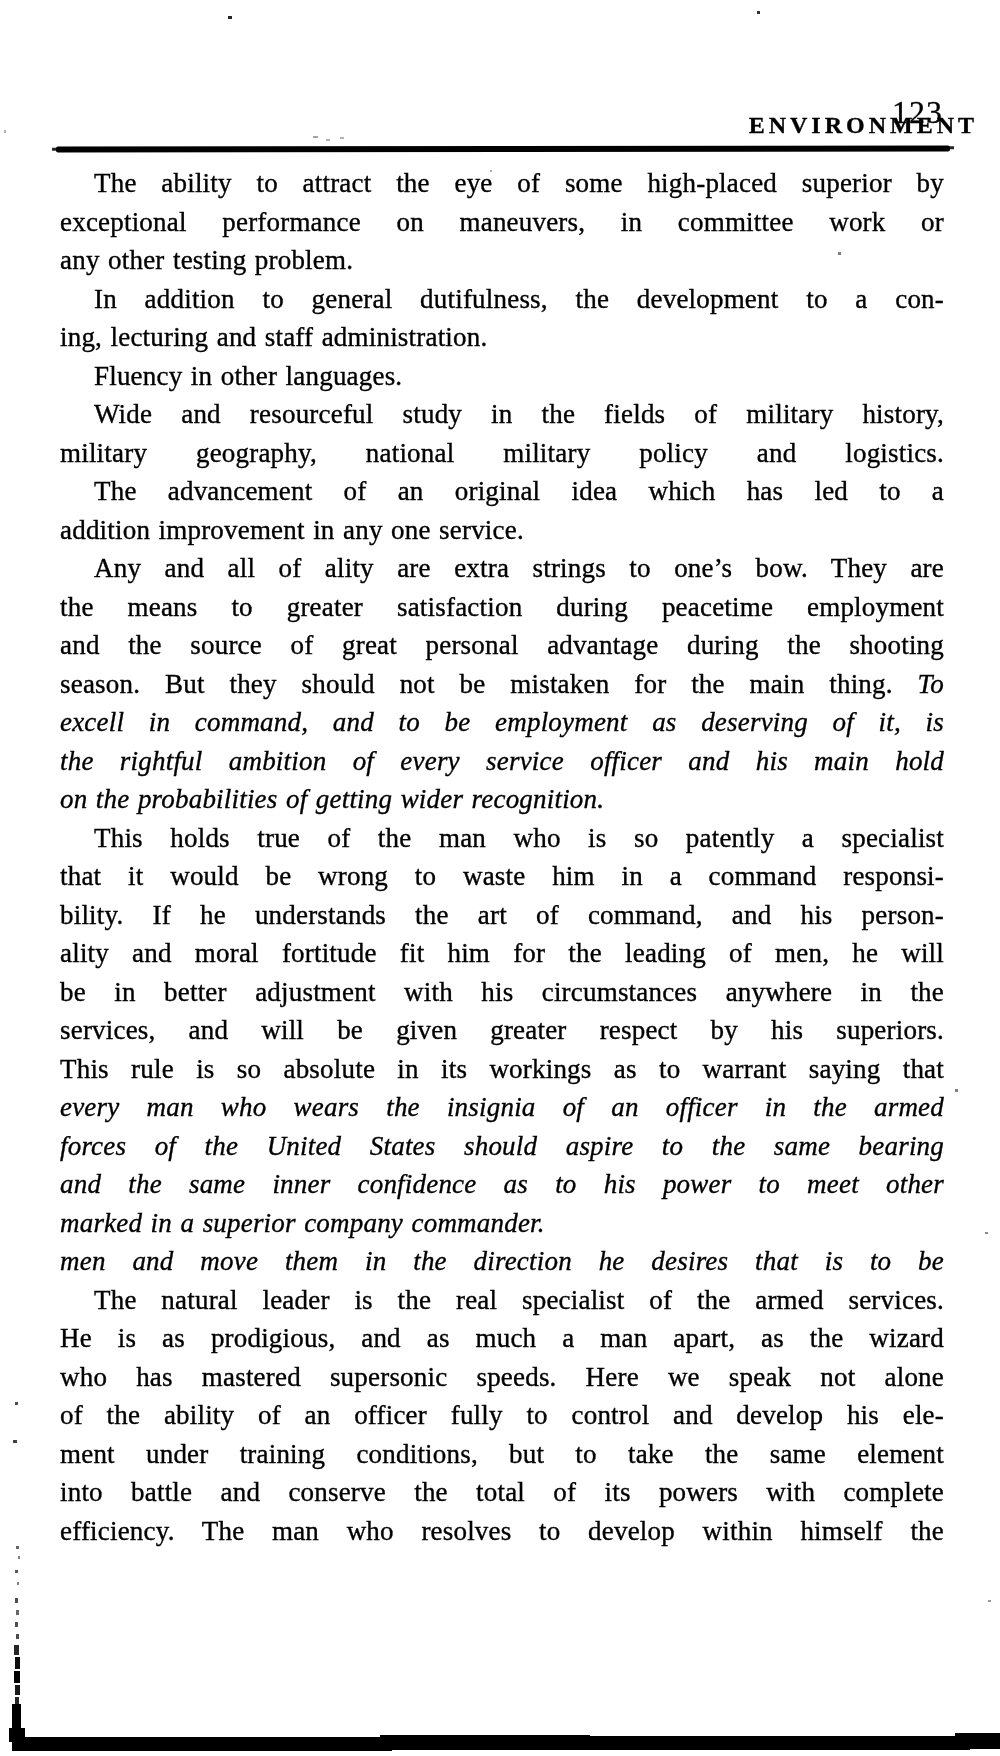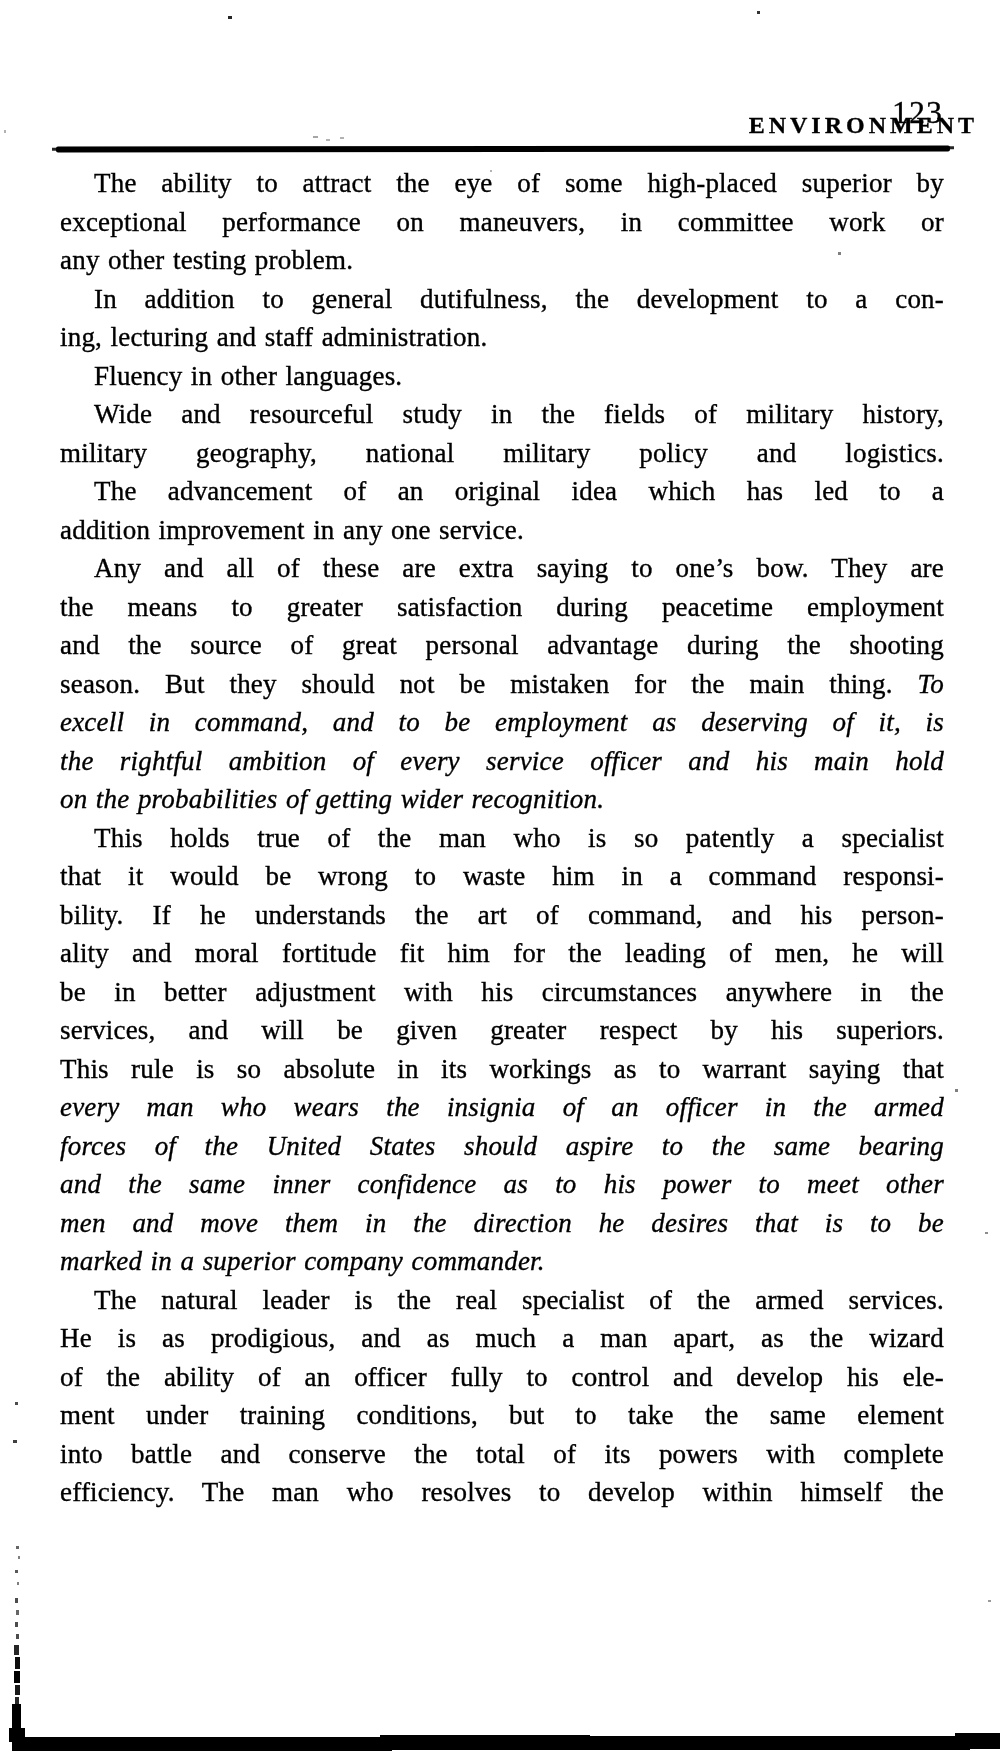--- a/index.html
+++ b/index.html
@@ -72,41 +72,42 @@
       <div class="line indent"><span>The ability to attract the eye of some high-placed superior by</span></div>
       <div class="line"><span>exceptional performance on maneuvers, in committee work or</span></div>
       <div class="line nojust"><span>any other testing problem.</span></div>
       <div class="line indent"><span>In addition to general dutifulness, the development to a con-</span></div>
       <div class="line nojust"><span>ing, lecturing and staff administration.</span></div>
       <div class="line indent nojust"><span>Fluency in other languages.</span></div>
       <div class="line indent"><span>Wide and resourceful study in the fields of military history,</span></div>
       <div class="line"><span>military geography, national military policy and logistics.</span></div>
       <div class="line indent"><span>The advancement of an original idea which has led to a</span></div>
       <div class="line nojust"><span>addition improvement in any one service.</span></div>
-      <div class="line indent"><span>Any and all of these are extra saying to one’s bow. They are</span></div>
+      <div class="line indent"><span>Any and all of ality are extra strings to one’s bow. They are</span></div>
       <div class="line"><span>the means to greater satisfaction during peacetime employment</span></div>
       <div class="line"><span>and the source of great personal advantage during the shooting</span></div>
       <div class="line"><span>season. But they should not be mistaken for the main thing. </span><span class="it">To</span></div>
       <div class="line"><span class="it">excell in command, and to be employment as deserving of it, is</span></div>
       <div class="line"><span class="it">the rightful ambition of every service officer and his main hold</span></div>
       <div class="line nojust"><span class="it">on the probabilities of getting wider recognition.</span></div>
       <div class="line indent"><span>This holds true of the man who is so patently a specialist</span></div>
       <div class="line"><span>that it would be wrong to waste him in a command responsi-</span></div>
       <div class="line"><span>bility. If he understands the art of command, and his person-</span></div>
       <div class="line"><span>ality and moral fortitude fit him for the leading of men, he will</span></div>
       <div class="line"><span>be in better adjustment with his circumstances anywhere in the</span></div>
       <div class="line"><span>services, and will be given greater respect by his superiors.</span></div>
       <div class="line"><span>This rule is so absolute in its workings as to warrant saying that</span></div>
       <div class="line"><span class="it">every man who wears the insignia of an officer in the armed</span></div>
       <div class="line"><span class="it">forces of the United States should aspire to the same bearing</span></div>
       <div class="line"><span class="it">and the same inner confidence as to his power to meet other</span></div>
+      <div class="line nojust"><span class="it">marked in a superior company commander.</span></div>
       <div class="line"><span class="it">men and move them in the direction he desires that is to be</span></div>
-      <div class="line nojust"><span class="it">marked in a superior company commander.</span></div>
       <div class="line indent"><span>The natural leader is the real specialist of the armed services.</span></div>
       <div class="line"><span>He is as prodigious, and as much a man apart, as the wizard</span></div>
+      <div class="line"><span>who has mastered supersonic speeds. Here we speak not alone</span></div>
       <div class="line"><span>of the ability of an officer fully to control and develop his ele-</span></div>
       <div class="line"><span>ment under training conditions, but to take the same element</span></div>
       <div class="line"><span>into battle and conserve the total of its powers with complete</span></div>
       <div class="line"><span>efficiency. The man who resolves to develop within himself the</span></div>
     </main>
 
   <div class="artifacts" id="artifacts">
       <span class="speck" style="left: 228px; top: 16px; width: 4px; height: 3px; opacity: 0.85;"></span>
       <span class="speck" style="left: 757px; top: 11px; width: 3px; height: 3px; opacity: 0.8;"></span>
       <span class="speck" style="left: 313px; top: 136px; width: 5px; height: 2px; opacity: 0.35;"></span>

